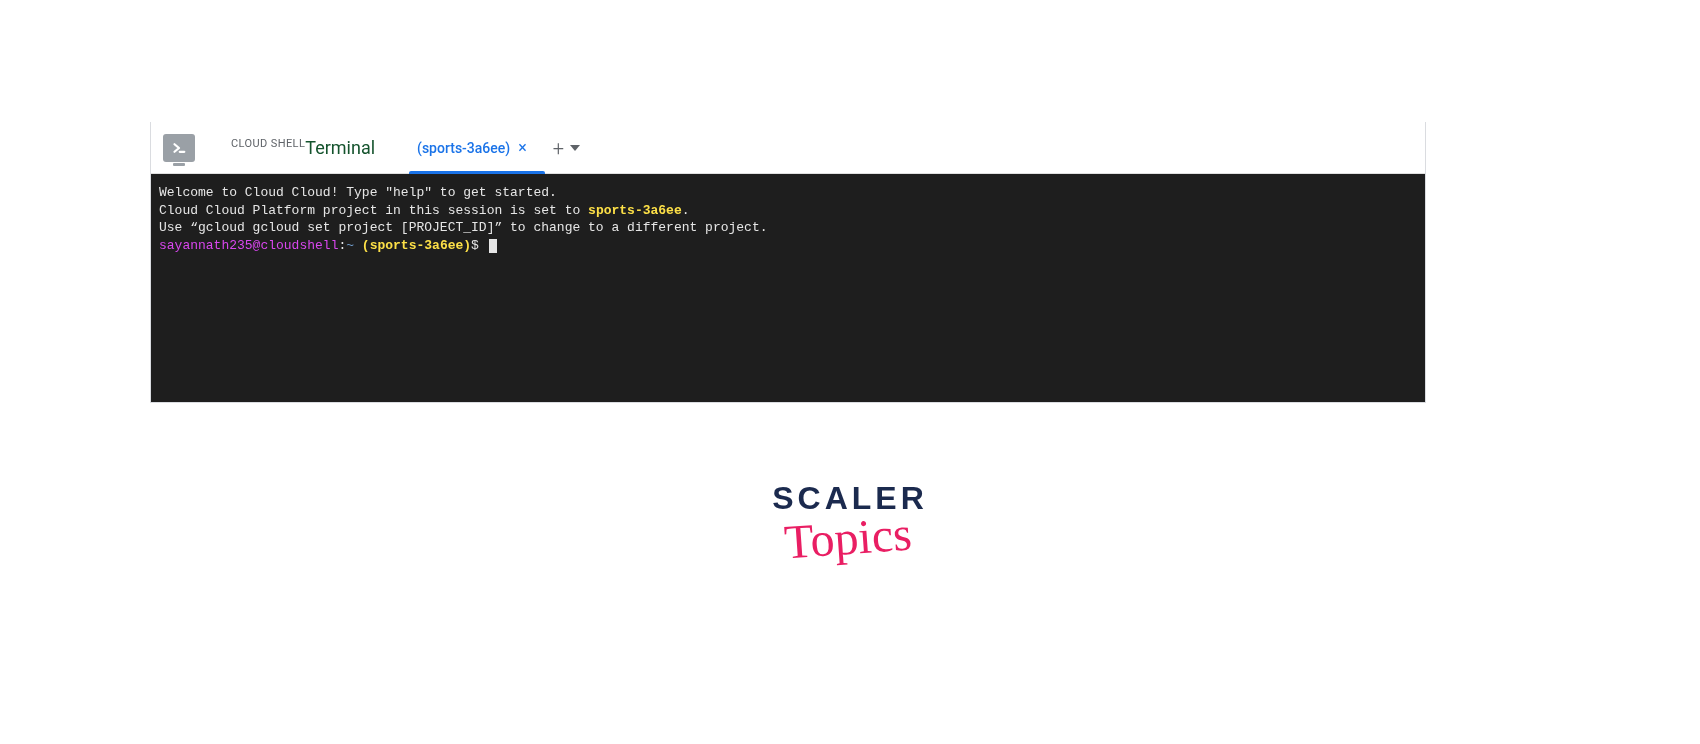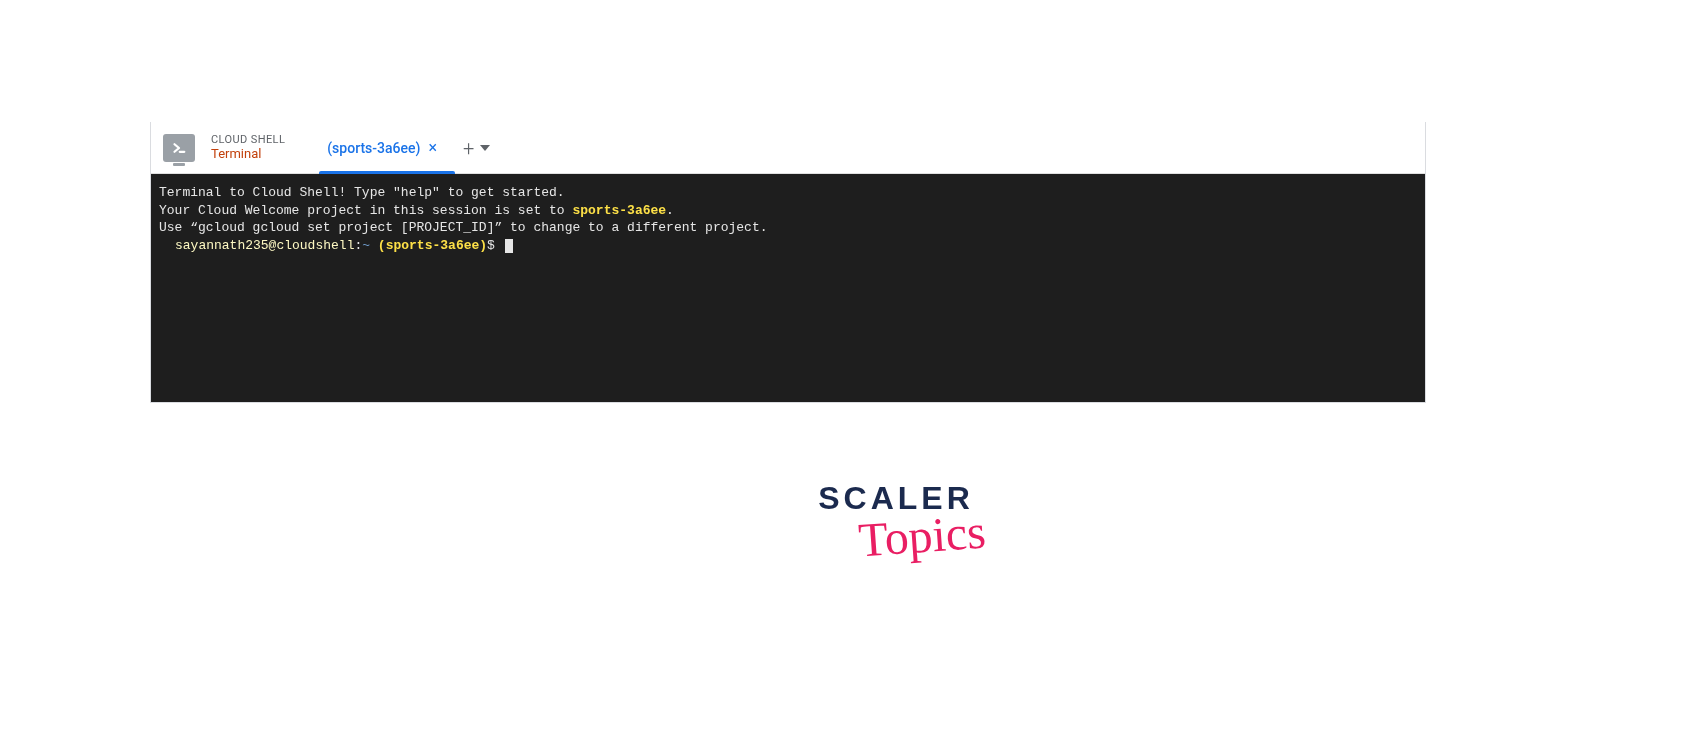--- a/index.html
+++ b/index.html
@@ -45,30 +45,30 @@
       position: absolute;
       bottom: -4px;
       left: 50%;
       transform: translateX(-50%);
       width: 12px;
       height: 3px;
       background: #9aa0a6;
       border-radius: 1px;
     }
     .shell-icon svg { width: 18px; height: 18px; }
-    .title-block { display: flex; flex-direction: column; line-height: 1.2; }
+    .title-block { display: flex; flex-direction: row; line-height: 1.2; margin-left: 20px; }
     .title-small {
       font-size: 11px;
       letter-spacing: 0.4px;
       color: #5f6368;
       text-transform: uppercase;
     }
     .title-large {
-      font-size: 13px;
-      color: #c2410c;
+      font-size: 18px;
+      color: #14532d;
       font-weight: 400;
     }
     .tabs {
       display: flex;
       align-items: center;
       margin-left: 28px;
       height: 100%;
       gap: 4px;
     }
     .tab {
@@ -114,37 +114,36 @@
       background: #1e1e1e;
       padding: 10px 8px;
       height: 228px;
       font-family: "Menlo", "Consolas", "Courier New", monospace;
       font-size: 13px;
       line-height: 1.35;
       color: #e6e6e6;
       white-space: pre;
     }
     .t-yellow { color: #fde047; font-weight: bold; }
-    .t-green { color: #fef9c3; margin-left: 16px; }
+    .t-green { color: #d946ef; }
     .t-blue { color: #729fcf; }
     .cursor {
       display: inline-block;
       width: 8px;
       height: 14px;
       background: #e6e6e6;
       vertical-align: text-bottom;
       margin-left: 2px;
     }
     .watermark {
       position: absolute;
       left: 50%;
       top: 480px;
       transform: translateX(-50%);
-      text-align: right;
-      margin-left: 46px;
+      text-align: left;
     }
     .wm-scaler {
       font-family: Arial, sans-serif;
       font-size: 32px;
       font-weight: 900;
       letter-spacing: 4px;
       color: #1b2a4e;
     }
     .wm-topics {
       font-family: "Brush Script MT", "Segoe Script", cursive;
@@ -178,22 +177,22 @@
       <div class="add-group">
         <span class="add-plus">+</span>
         <span class="add-caret">
           <svg viewBox="0 0 10 10">
               <polygon points="0,2 10,2 5,8" fill="#5f6368"></polygon>
             </svg>
         </span>
       </div>
     </div>
   </div>
-  <div class="terminal"><span>Terminal to Cloud Shell! Type "help" to get started.</span>
-<span>Your Cloud Welcome project in this session is set to </span><span class="t-yellow">sports-3a6ee</span><span>.</span>
+  <div class="terminal"><span>Welcome to Cloud Cloud! Type "help" to get started.</span>
+<span>Cloud Cloud Platform project in this session is set to </span><span class="t-yellow">sports-3a6ee</span><span>.</span>
 <span>Use “gcloud gcloud set project [PROJECT_ID]” to change to a different project.</span>
 <span class="t-green">sayannath235@cloudshell</span><span>:</span><span class="t-blue">~</span><span class="t-yellow"> (sports-3a6ee)</span><span>$</span> <span class="cursor"></span></div>
 </div>
 
 <div class="watermark">
   <div class="wm-scaler">SCALER</div>
   <div class="wm-topics">Topics</div>
 </div>
 
 </body></html>

